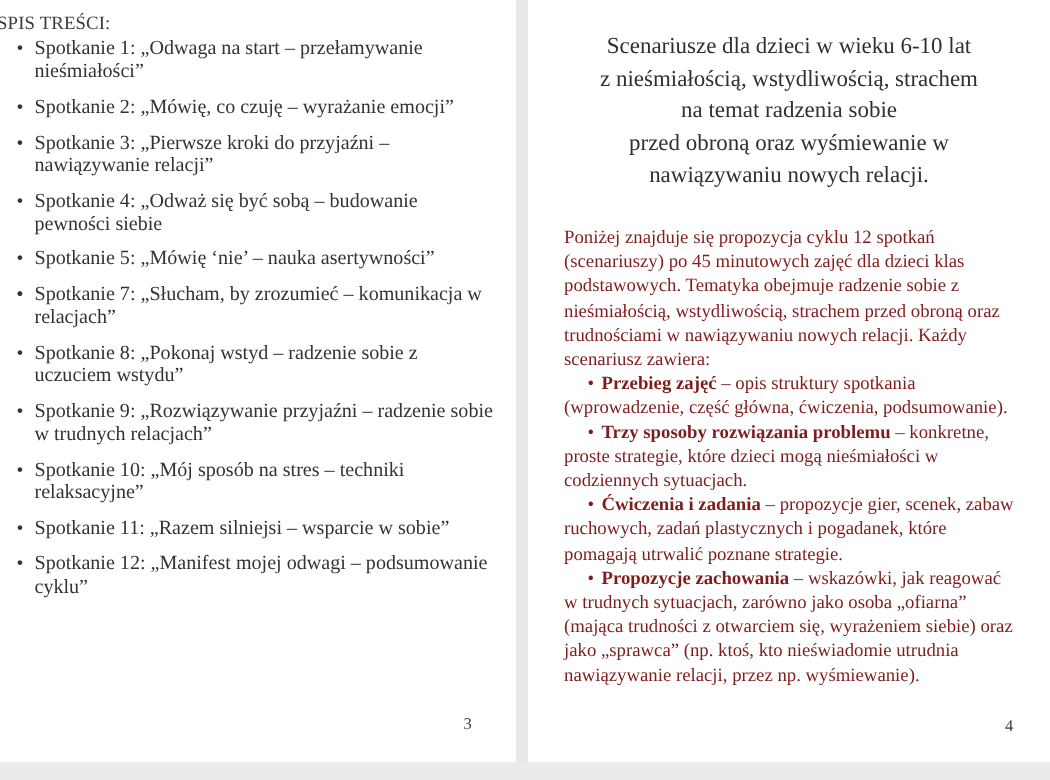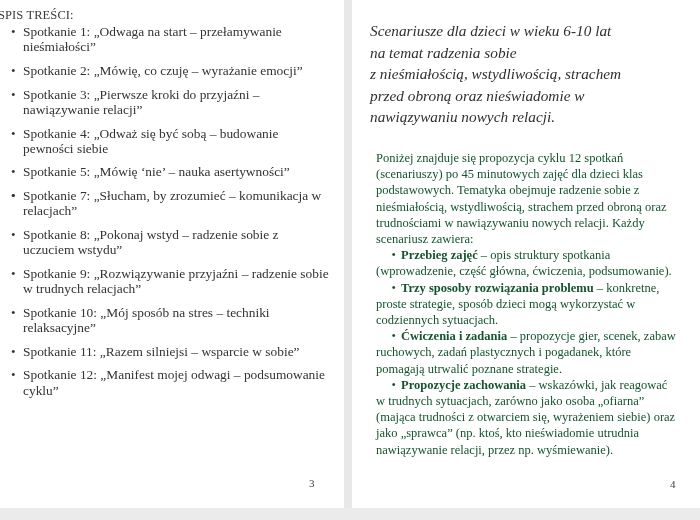--- a/index.html
+++ b/index.html
@@ -103,35 +103,34 @@
     left: 318px;
     top: 478px;
   }
 
   
   .doc-title {
     position: absolute;
     left: 18px;
     top: 20px;
     width: 312px;
-    text-align: left;
+    text-align: center;
     font-size: 15.3px;
     line-height: 21.5px;
     color: #2f2f2f;
-    font-style: italic;
   }
   .doc-title .tline { display: block; }
   .body-block {
     position: absolute;
     left: 24px;
     top: 150px;
     width: 300px;
     font-size: 12.5px;
     line-height: 16.2px;
-    color: #14532d;
+    color: #7f1d1d;
     text-align: left;
   }
   .body-para {
     margin: 0;
   }
   .body-bullets {
     margin: 0;
     padding: 0;
     list-style: none;
   }
@@ -208,31 +207,31 @@
       </li>
     </ul>
     <div class="page-num page-num-left">3</div>
   </div>
 
   <div class="gutter"></div>
 
   <div class="page page-right">
     <div class="doc-title">
       <span class="tline">Scenariusze dla dzieci w wieku 6-10 lat</span>
+      <span class="tline">z nieśmiałością, wstydliwością, strachem</span>
       <span class="tline">na temat  radzenia sobie</span>
-      <span class="tline">z nieśmiałością, wstydliwością, strachem</span>
-      <span class="tline">przed obroną oraz nieświadomie w</span>
+      <span class="tline">przed obroną oraz wyśmiewanie w</span>
       <span class="tline">nawiązywaniu nowych relacji.</span>
     </div>
 
     <div class="body-block">
       <p class="body-para">Poniżej znajduje się propozycja cyklu 12 spotkań (scenariuszy) po 45 minutowych zajęć dla dzieci klas podstawowych. Tematyka obejmuje radzenie sobie z nieśmiałością, wstydliwością, strachem przed obroną oraz trudnościami w nawiązywaniu nowych relacji. Każdy scenariusz zawiera:</p>
       <ul class="body-bullets">
         <li><span class="bi">•</span><b>Przebieg zajęć</b><span> – opis struktury spotkania (wprowadzenie, część główna, ćwiczenia, podsumowanie).</span></li>
-        <li><span class="bi">•</span><b>Trzy sposoby rozwiązania problemu</b><span> – konkretne, proste strategie, sposób dzieci mogą wykorzystać w codziennych sytuacjach.</span></li>
+        <li><span class="bi">•</span><b>Trzy sposoby rozwiązania problemu</b><span> – konkretne, proste strategie, które dzieci mogą nieśmiałości w codziennych sytuacjach.</span></li>
         <li><span class="bi">•</span><b>Ćwiczenia i zadania</b><span> – propozycje gier, scenek, zabaw ruchowych, zadań plastycznych i pogadanek, które pomagają utrwalić poznane strategie.</span></li>
         <li><span class="bi">•</span><b>Propozycje zachowania</b><span> – wskazówki, jak reagować w trudnych sytuacjach, zarówno jako osoba „ofiarna” (mająca trudności z otwarciem się, wyrażeniem siebie) oraz jako „sprawca” (np. ktoś, kto nieświadomie utrudnia nawiązywanie relacji, przez np. wyśmiewanie).</span></li>
       </ul>
     </div>
 
     <div class="page-num page-num-right">4</div>
   </div>
 
   <div class="bottom-strip"></div>
 </div>

